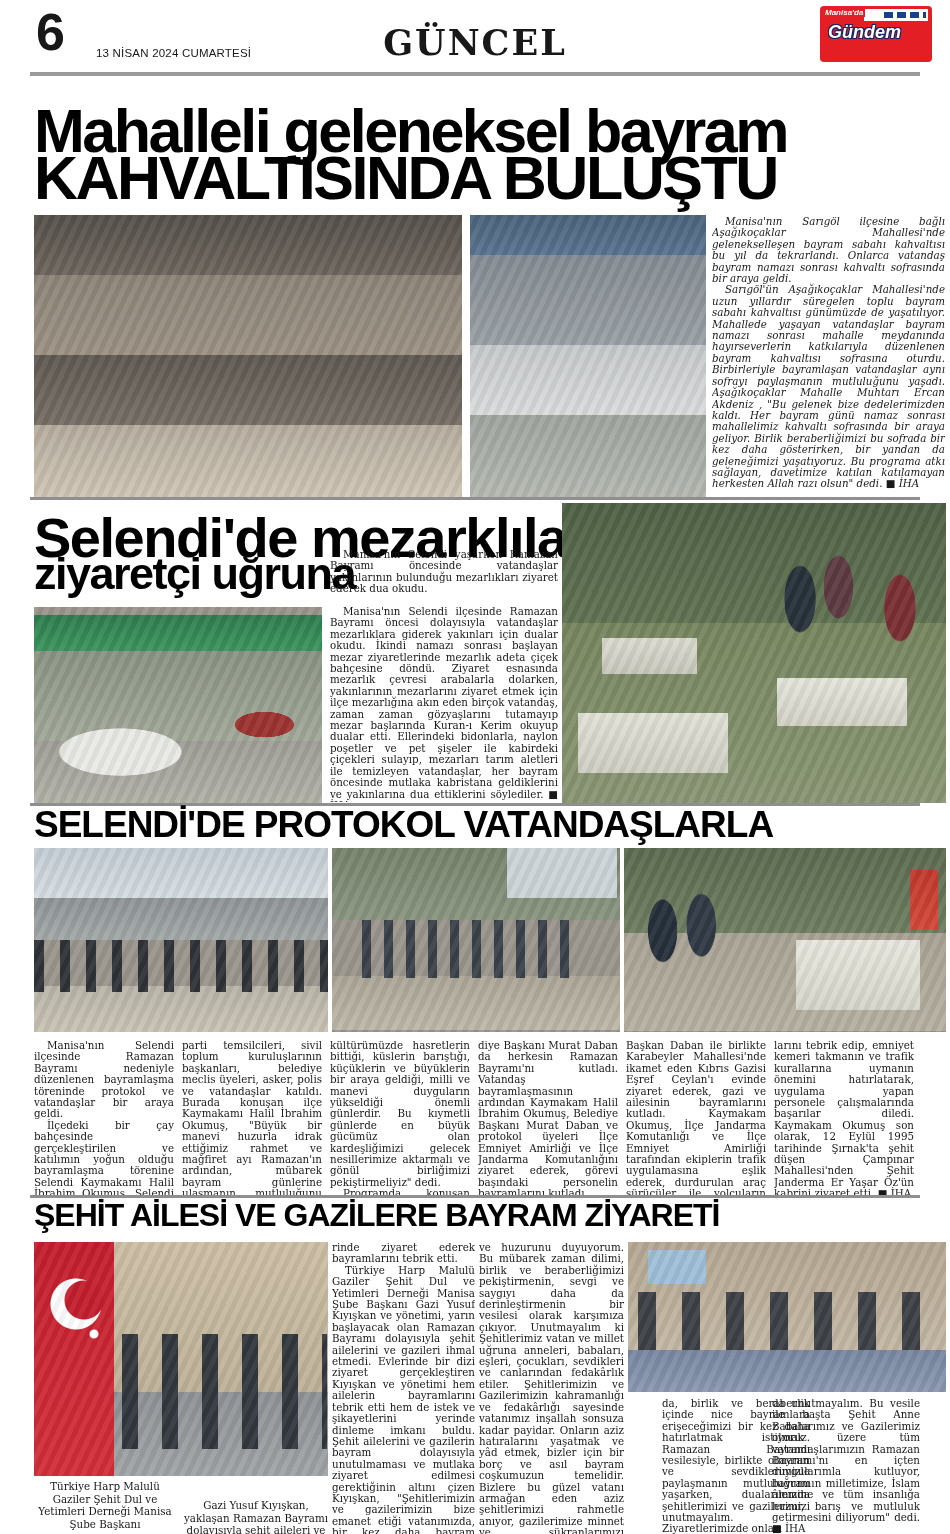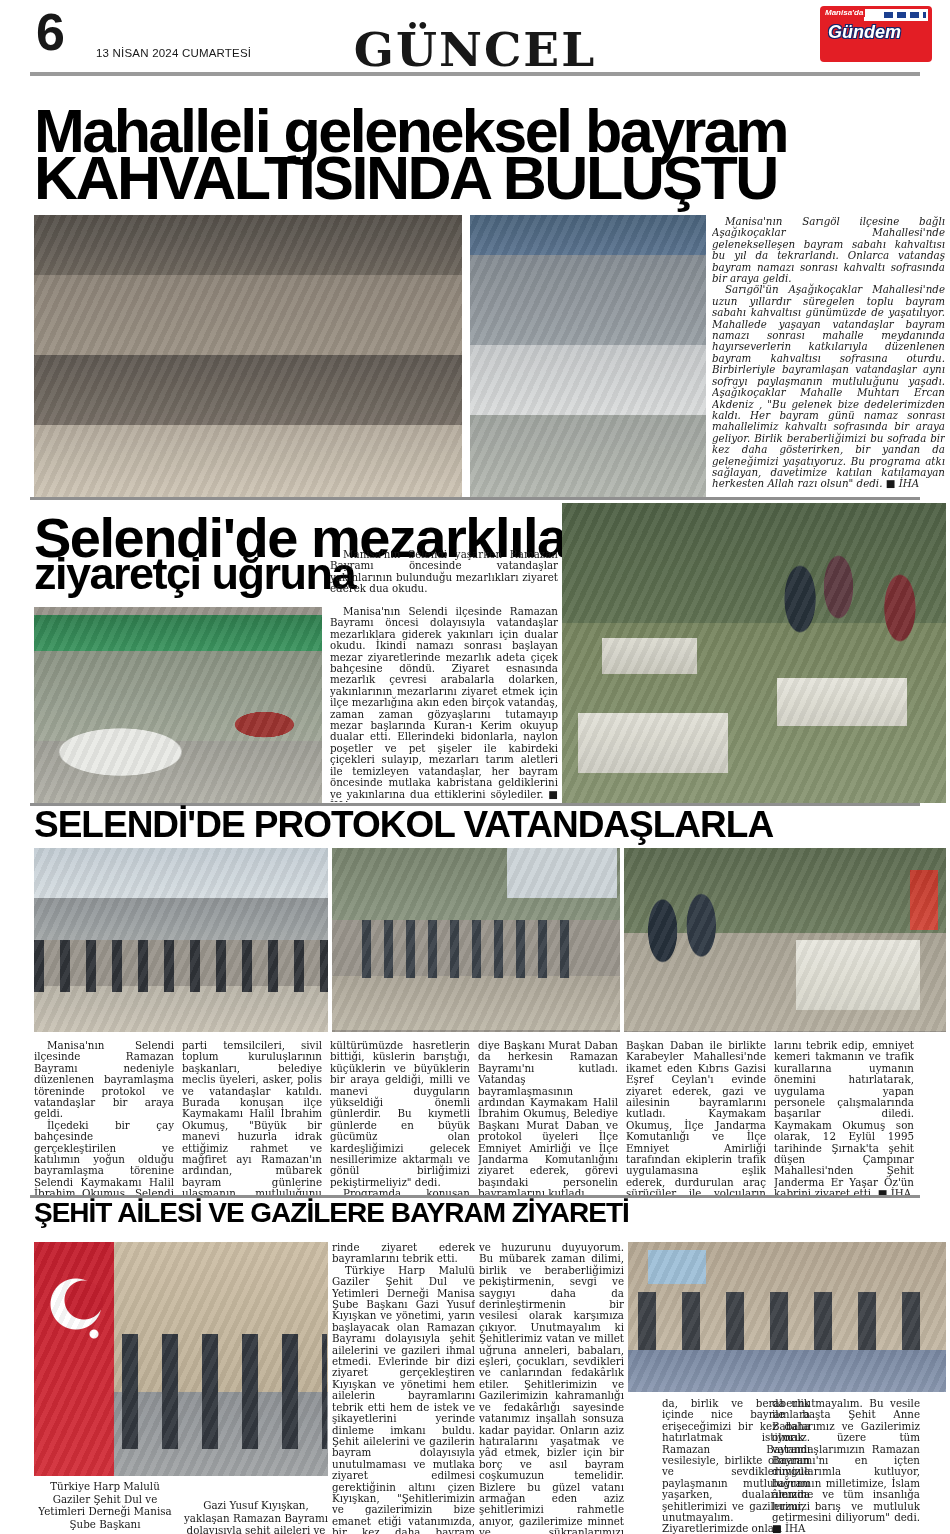--- a/index.html
+++ b/index.html
@@ -3,41 +3,41 @@
 <meta charset="utf-8">
 <style>
   html,body{margin:0;padding:0;background:#e8e8e8;}
   .page{position:relative;width:950px;height:1534px;background:#ffffff;overflow:hidden;
         font-family:"DejaVu Serif",serif;color:#181818;}
   .abs{position:absolute;}
 
   
   .pagenum{left:36px;top:6px;font-family:"Liberation Sans",sans-serif;font-weight:900;font-size:52px;line-height:1;}
   .pagedate{left:96px;top:47px;font-family:"Liberation Sans",sans-serif;font-weight:400;font-size:11.5px;letter-spacing:.2px;}
-  .section{left:0;top:22px;width:950px;text-align:center;font-weight:700;font-size:47px;letter-spacing:2px;}
+  .section{left:0;top:22px;width:950px;text-align:center;font-weight:700;font-size:35px;letter-spacing:2px;}
   .logo{left:820px;top:6px;width:112px;height:56px;background:#e31e25;border-radius:4px;overflow:hidden;}
   .logo .tag{position:absolute;left:3px;top:2px;background:#e31e25;color:#fff;font-family:"Liberation Sans",sans-serif;
              font-style:italic;font-weight:700;font-size:8px;padding:0 2px;z-index:2;}
   .logo .band{position:absolute;left:44px;top:3px;width:64px;height:12px;background:#fff;}
   .logo .bluebits{position:absolute;left:64px;top:6px;width:42px;height:6px;
              background:repeating-linear-gradient(90deg,#1b3f8f 0 9px,transparent 9px 13px);}
   .logo .word{position:absolute;left:8px;right:0;top:16px;text-align:left;color:#fff;
              font-family:"Liberation Sans",sans-serif;font-style:italic;font-weight:900;font-size:18px;line-height:1.2;
              text-shadow:1px 1px 0 #12266b, -1px 1px 0 #12266b, 1px -1px 0 #12266b, -1px -1px 0 #12266b;}
   .hrule{left:30px;width:890px;height:4px;background:#9a9a9a;}
   .rule2{left:30px;width:890px;height:3px;background:#8f8f8f;}
 
   
   .h1{font-family:"Liberation Sans",sans-serif;font-weight:900;letter-spacing:-2.5px;line-height:1;color:#000;}
   .hl-a{left:34px;top:84px;font-size:61px;margin-top:17px;}
   .hl-b{left:34px;top:148px;font-size:61px;}
   .hl2-a{left:34px;top:510px;font-size:56px;letter-spacing:-1.5px;}
   .hl2-b{left:34px;top:551px;font-size:45px;letter-spacing:-1.5px;}
   .hl3{left:34px;top:806px;font-size:37px;letter-spacing:-1px;}
-  .hl4{left:34px;top:1199px;font-size:28px;letter-spacing:-1px;}
+  .hl4{left:34px;top:1199px;font-size:32px;letter-spacing:-1px;}
 
   
   .col{font-size:10.3px;line-height:11.4px;text-align:justify;overflow:hidden;}
   .col p{margin:0;text-indent:13px;}
   .col p.noind{text-indent:0;}
   .caption{font-size:10.3px;line-height:12.5px;text-align:center;overflow:hidden;}
 
   
   .ph{overflow:hidden;background-color:#9a958c;}
   .ph::after{content:"";position:absolute;inset:0;

